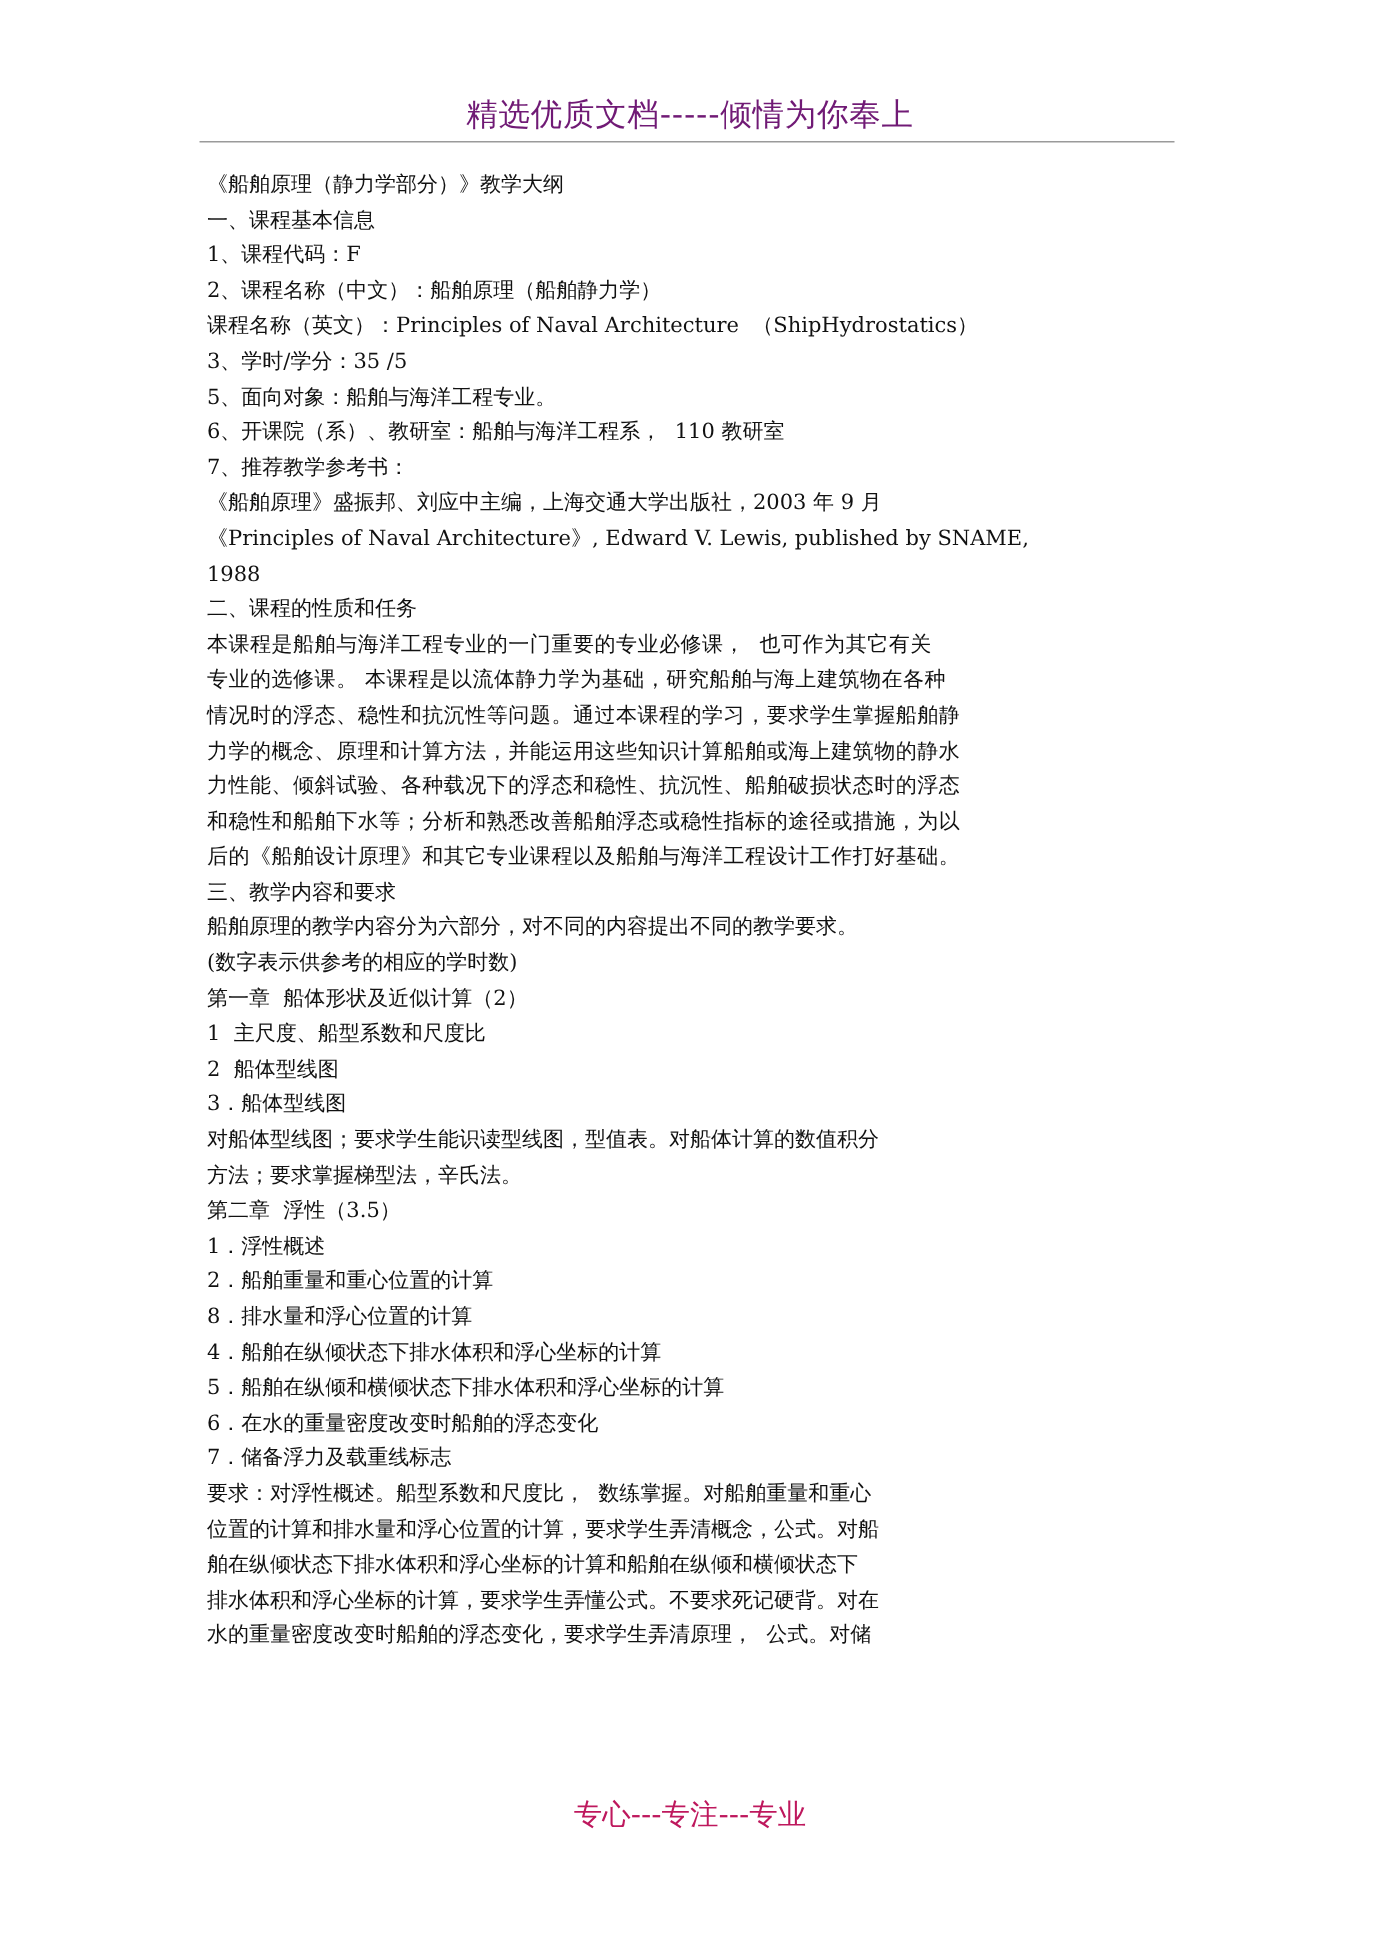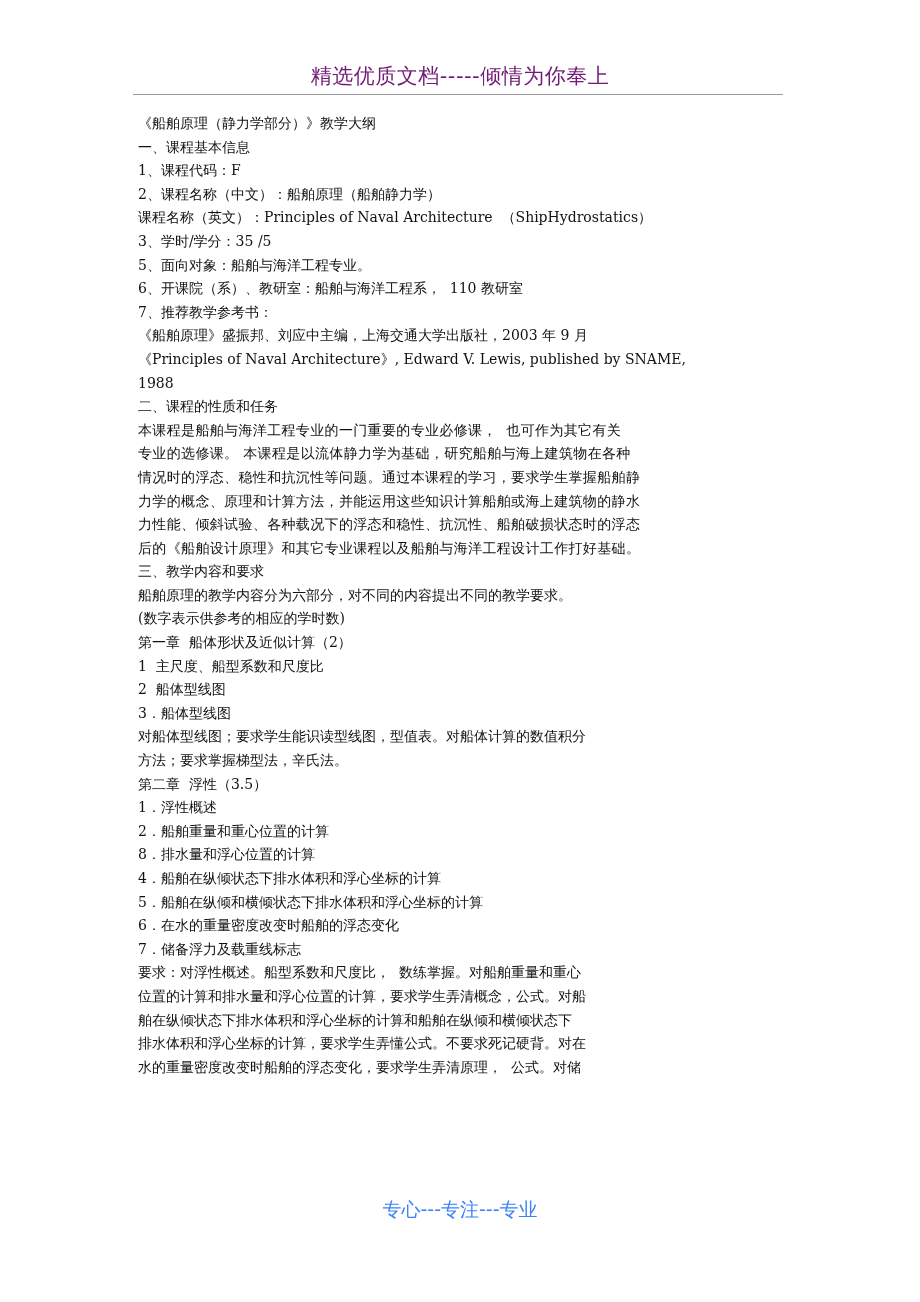--- a/index.html
+++ b/index.html
@@ -50,21 +50,21 @@
       letter-spacing: 0.35px;
     }
     .footer-text {
       position: absolute;
       left: 0;
       width: 920px;
       top: 1197px;
       text-align: center;
       font-family: "DejaVu Sans", "Liberation Sans", sans-serif;
       font-size: 19px;
-      color: #3b82f6;
+      color: #be185d;
     }
   </style>
 </head>
 <body>
 
 <div class="header-title">精选优质文档-----倾情为你奉上</div>
 <div class="header-rule"></div>
 
 <div class="body-text">
   <div class="line">《船舶原理（静力学部分）》教学大纲</div>
@@ -80,20 +80,21 @@
   <div class="line">《船舶原理》盛振邦、刘应中主编，上海交通大学出版社，2003 年 9 月</div>
   <div class="line">《Principles of Naval Architecture》, Edward V. Lewis, published by SNAME,</div>
   <div class="line">1988</div>
 
   <div class="line">二、课程的性质和任务</div>
   <div class="line wide">本课程是船舶与海洋工程专业的一门重要的专业必修课，  也可作为其它有关</div>
   <div class="line wide">专业的选修课。 本课程是以流体静力学为基础，研究船舶与海上建筑物在各种</div>
   <div class="line wide">情况时的浮态、稳性和抗沉性等问题。通过本课程的学习，要求学生掌握船舶静</div>
   <div class="line wide">力学的概念、原理和计算方法，并能运用这些知识计算船舶或海上建筑物的静水</div>
   <div class="line wide">力性能、倾斜试验、各种载况下的浮态和稳性、抗沉性、船舶破损状态时的浮态</div>
+  <div class="line wide">和稳性和船舶下水等；分析和熟悉改善船舶浮态或稳性指标的途径或措施，为以</div>
   <div class="line wide">后的《船舶设计原理》和其它专业课程以及船舶与海洋工程设计工作打好基础。</div>
 
   <div class="line">三、教学内容和要求</div>
   <div class="line">船舶原理的教学内容分为六部分，对不同的内容提出不同的教学要求。</div>
   <div class="line">(数字表示供参考的相应的学时数)</div>
 
   <div class="line">第一章  船体形状及近似计算（2）</div>
   <div class="line">1  主尺度、船型系数和尺度比</div>
   <div class="line">2  船体型线图</div>
   <div class="line">3．船体型线图</div>

